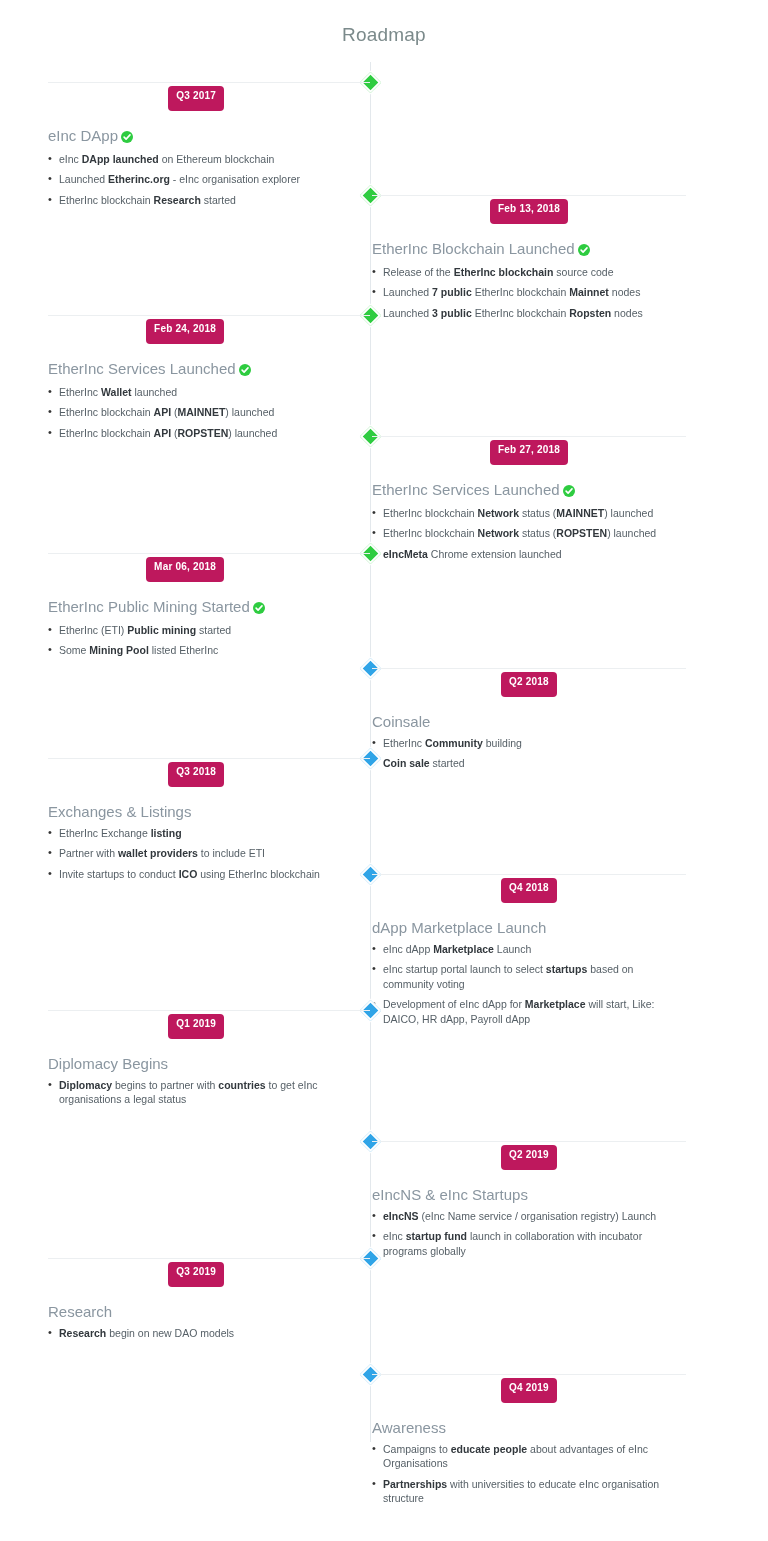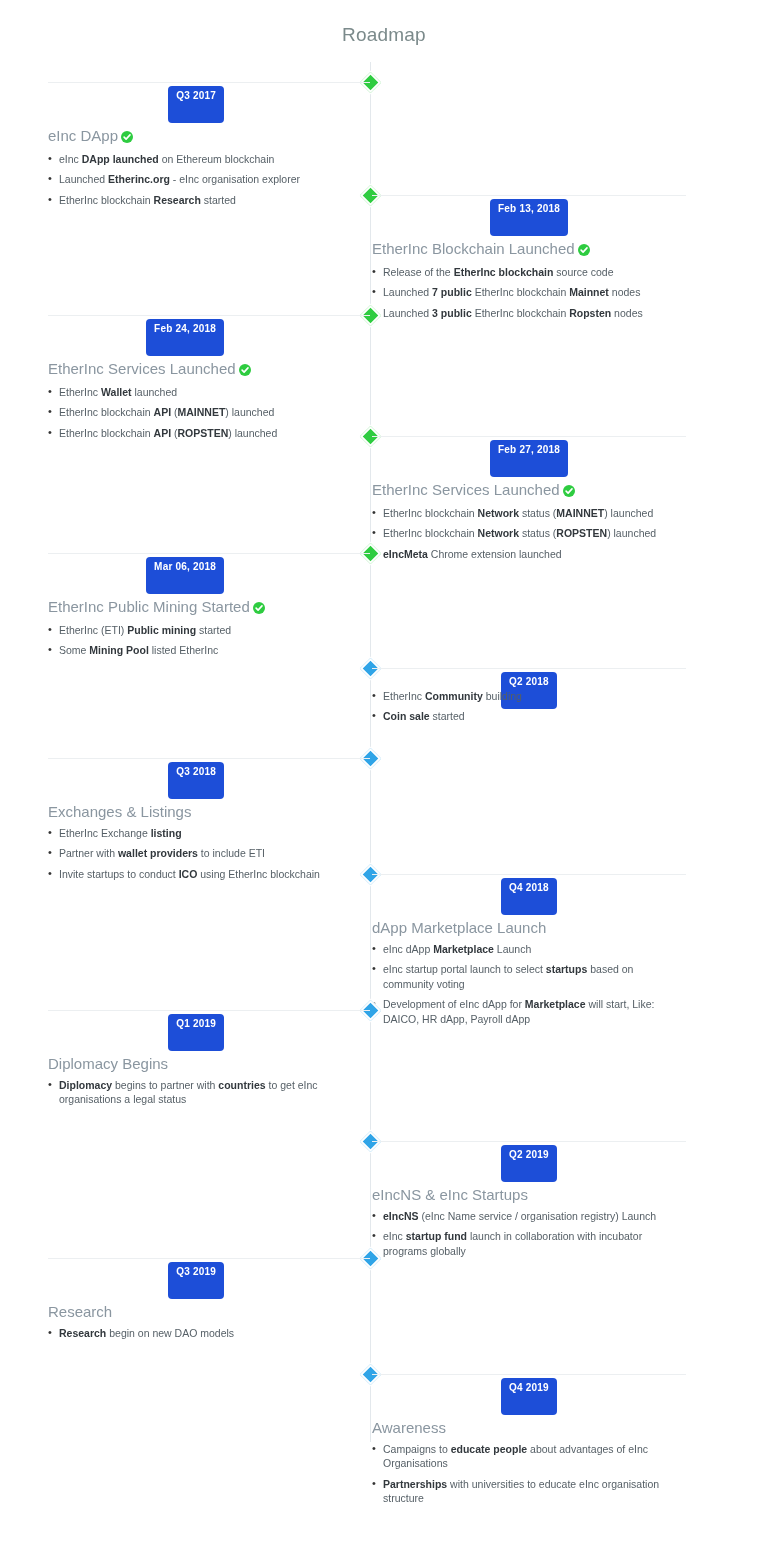--- a/index.html
+++ b/index.html
@@ -55,26 +55,26 @@
     width: 322px;
     text-align: left;
   }
   .tl-item.right .tl-card {
     left: 372px;
     width: 314px;
     text-align: left;
   }
   .tl-badge {
     display: inline-block;
-    background: #1d4ed8;
+    background: #be185d;
     color: #ffffff;
     font-size: 10px;
     font-weight: bold;
     line-height: 1;
-    padding: 5px 8px 22px 8px;
+    padding: 5px 8px 10px 8px;
     border-radius: 4px;
     letter-spacing: .2px;
     white-space: nowrap;
   }
   .tl-badge-row {
     position: absolute;
     top: 3px;
   }
   .tl-item.left .tl-badge-row {
     left: 48px;
@@ -235,20 +235,21 @@
           <li><span>EtherInc (ETI) </span><b>Public mining</b><span> started</span></li>
           <li><span>Some </span><b>Mining Pool</b><span> listed EtherInc</span></li>
         </ul>
       </div>
     </div>
     <div class="tl-item right" style="top: 628px;">
       <div class="tl-connector"></div>
       <div class="tl-marker todo"></div>
       <div class="tl-badge-row"><span class="tl-badge">Q2 2018</span></div>
       <div class="tl-card">
+        <div class="tl-title"><span>Coinsale</span></div>
         <ul class="tl-list">
           <li><span>EtherInc </span><b>Community</b><span> building</span></li>
           <li><b>Coin sale</b><span> started</span></li>
         </ul>
       </div>
     </div>
     <div class="tl-item left" style="top: 718px;">
       <div class="tl-connector"></div>
       <div class="tl-marker todo"></div>
       <div class="tl-badge-row"><span class="tl-badge">Q3 2018</span></div>

